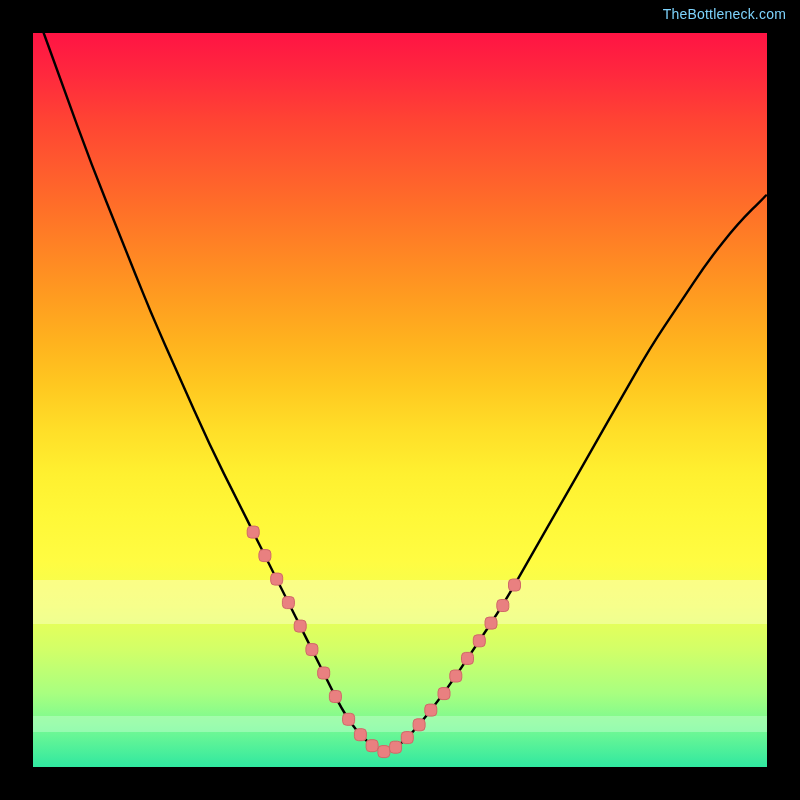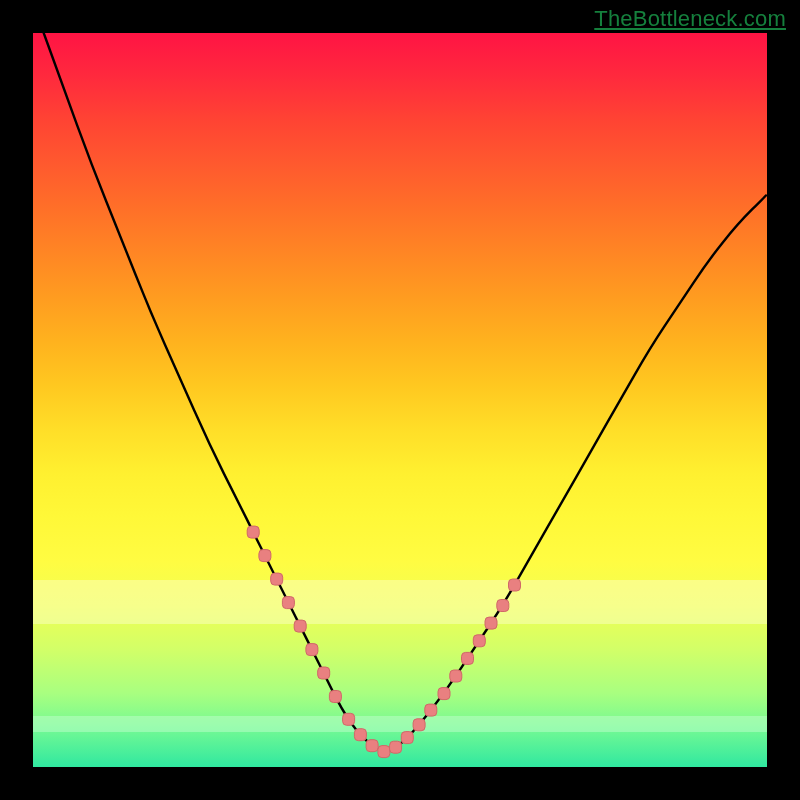--- a/index.html
+++ b/index.html
@@ -68,24 +68,23 @@
   svg.curve {
     position: absolute;
     inset: 0;
     width: 100%;
     height: 100%;
   }
   .watermark {
     position: absolute;
     top: 6px;
     right: 14px;
-    color: #15803d;
-    font-size: 22px;
+    color: #7dd3fc;
+    font-size: 14px;
     letter-spacing: 0.2px;
-    text-decoration: underline;
   }
 </style>
 </head>
 <body>
 
 <div class="frame">
 
   <div class="plot-area">
     <div class="gradient-bg"></div>
     <div class="overlay-band1"></div>

